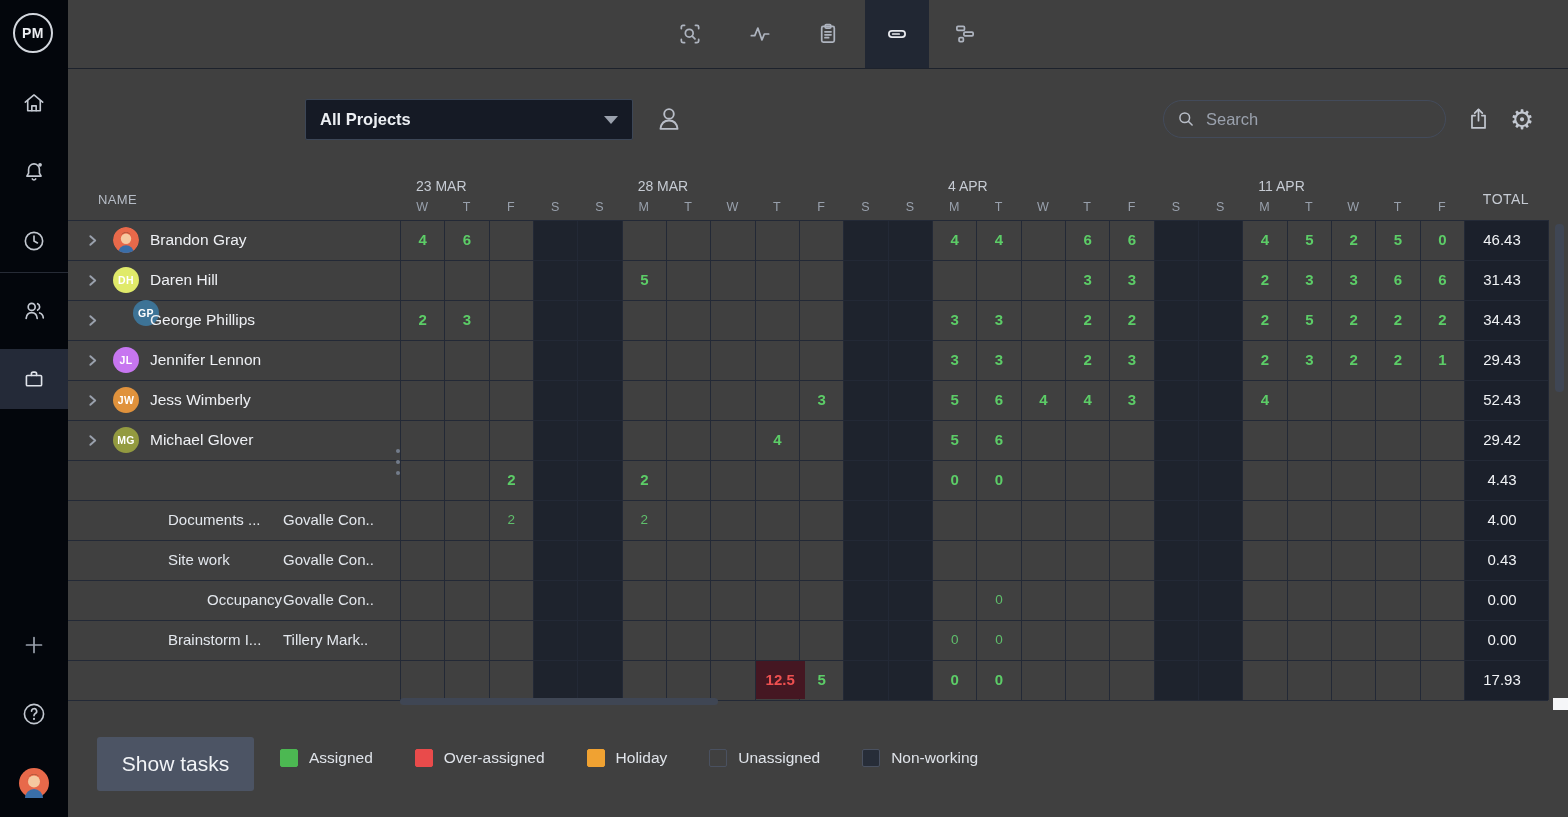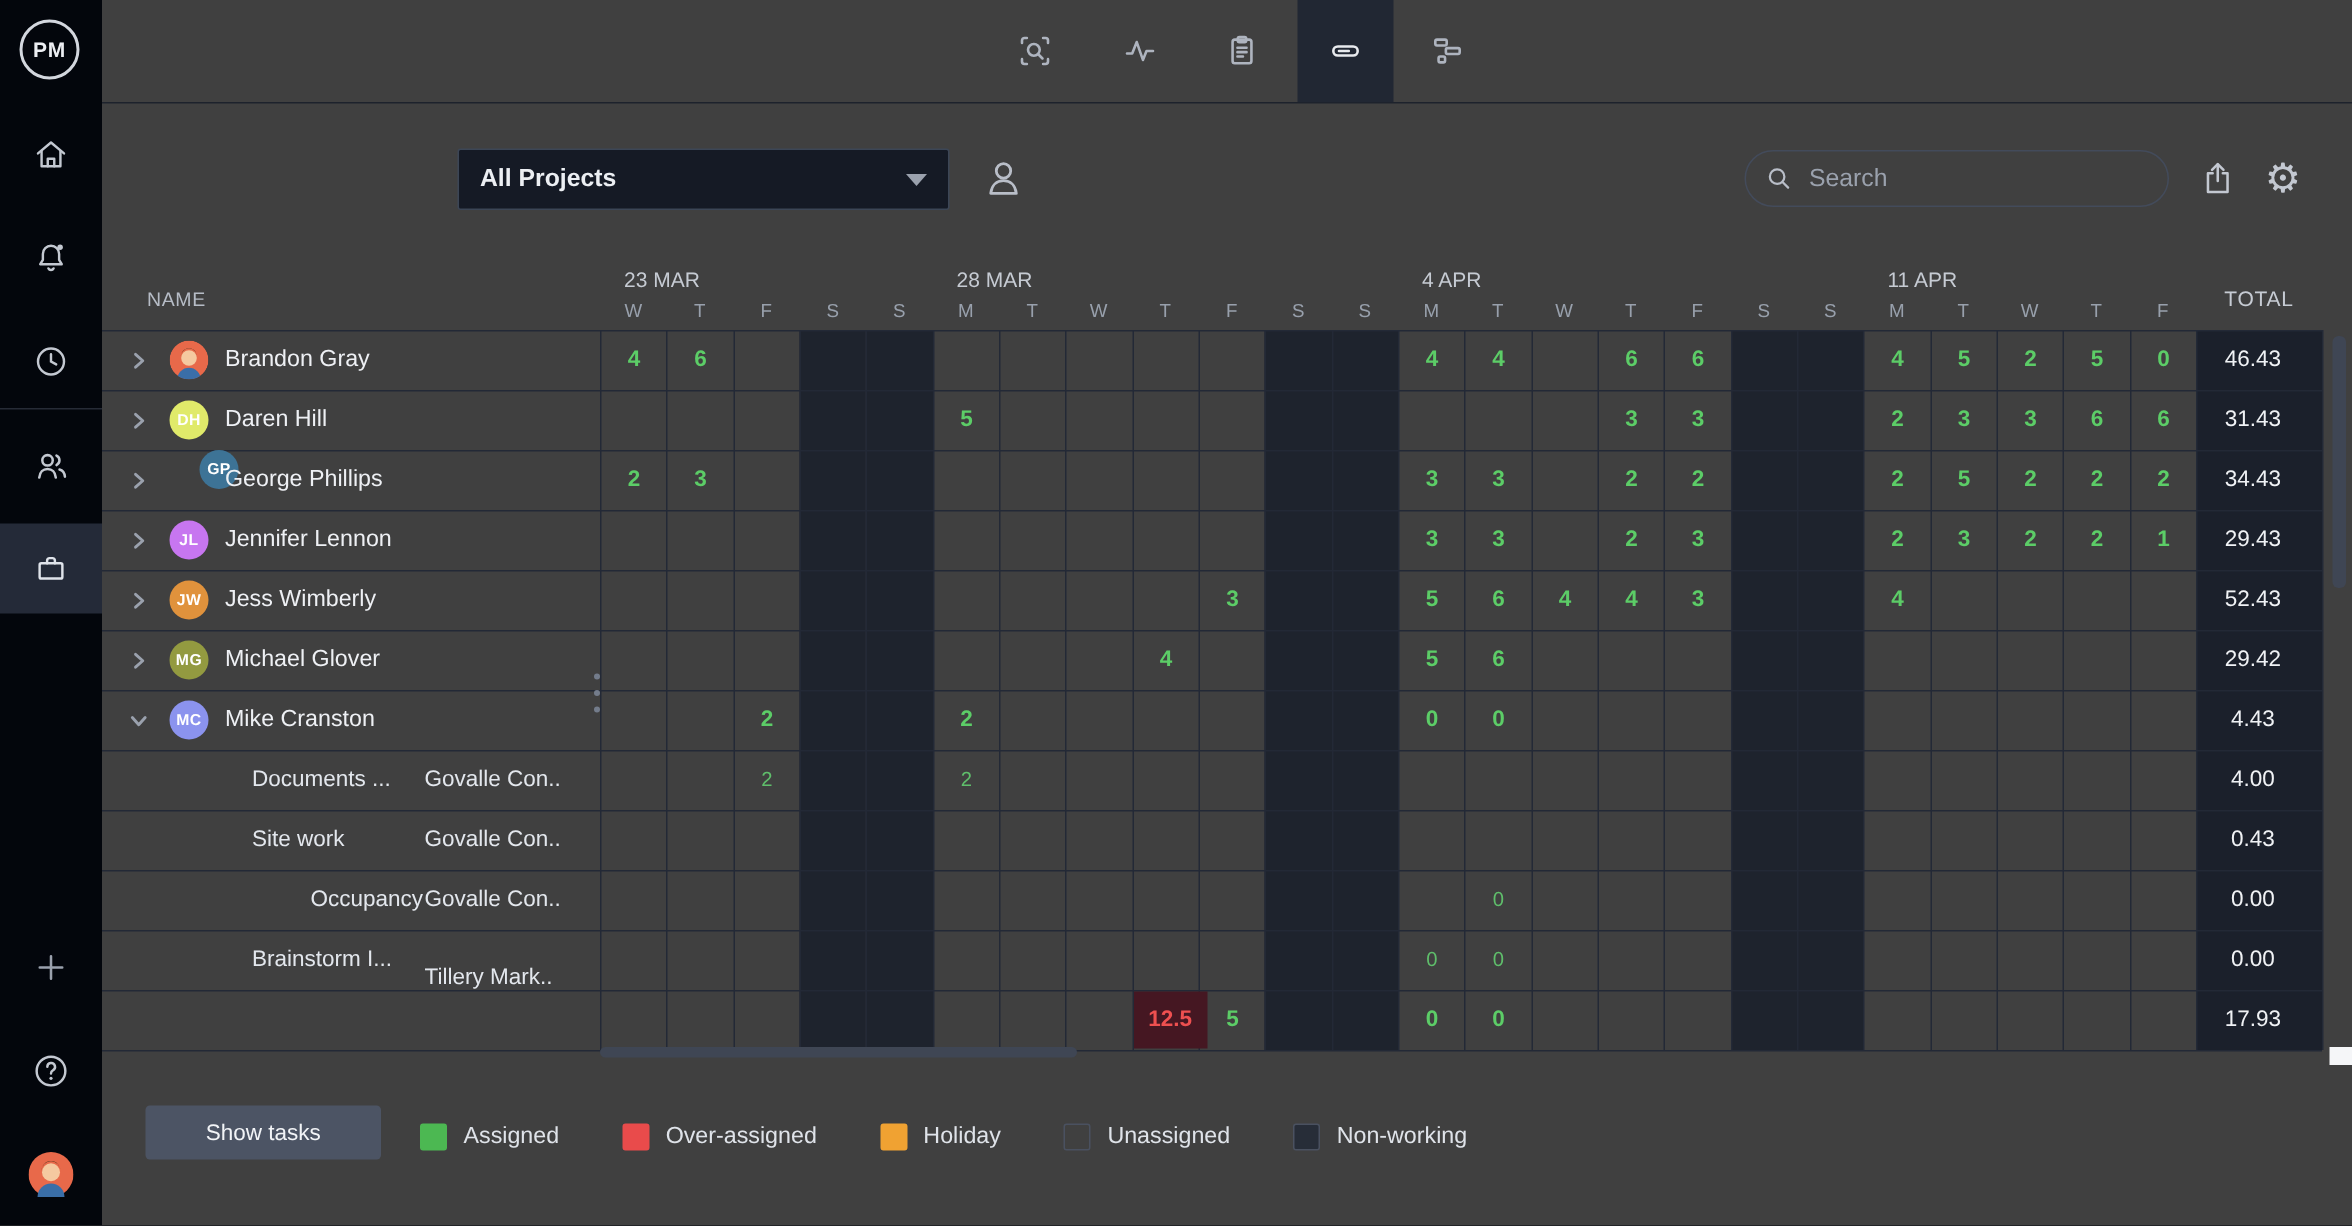--- a/index.html
+++ b/index.html
@@ -46,22 +46,22 @@
   .cell-over-bg{background:#451722;}
   .cell-over-txt{color:#ee5050 !important;}
   .row-total{width:76px;height:40px;line-height:40px;text-align:center;color:#f0f2f5;font-size:15px;font-weight:400;}
   .row-name{color:#eef0f4;font-size:15.5px;height:40px;line-height:40px;white-space:nowrap;}
   .avatar{width:26px;height:26px;border-radius:50%;display:flex;align-items:center;justify-content:center;
           color:#fff;font-size:10.5px;font-weight:600;letter-spacing:.3px;overflow:hidden;}
   .task-txt{color:#e3e7ed;font-size:15px;height:40px;line-height:40px;white-space:nowrap;}
   .dot{width:4px;height:4px;border-radius:50%;background:#737c8b;}
 
   
-  #show-tasks{left:97px;top:737px;width:157px;height:36px;background:#4c5464;border-radius:3px;
-      display:flex;align-items:center;justify-content:center;color:#f2f4f7;font-size:15px;}
+  #show-tasks{left:97px;top:737px;width:157px;height:54px;background:#4c5464;border-radius:3px;
+      display:flex;align-items:center;justify-content:center;color:#f2f4f7;font-size:21px;}
   #legend{left:280px;top:739px;height:37px;display:flex;align-items:center;gap:42px;}
   .leg-item{display:flex;align-items:center;gap:11px;}
   .leg-sw{width:18px;height:18px;border-radius:2px;}
   .leg-lb{color:#dfe3e9;font-size:15.5px;white-space:nowrap;}
 
   
   #hscroll{left:400px;top:698px;width:318px;height:7px;border-radius:4px;background:#3f4654;}
   #vscroll{left:1555px;top:224px;width:9px;height:168px;border-radius:4px;background:#3f4654;}
   #scroll-corner{left:1553px;top:698px;width:15px;height:12px;background:#f5f6f8;}
 
@@ -415,29 +415,20 @@
           </svg>
         </div>
         <div class="avatar abs" style="left: 45px; top: 7px; background: rgb(147, 154, 64);">MG</div>
         <div class="row-name abs" style="left: 82px; top: 0px;">Michael Glover</div>
       </div>
       <div class="cell-val abs" style="left: 755.664px; top: 420px; width: 43.333px;">4</div>
       <div class="cell-val abs" style="left: 932.996px; top: 420px; width: 43.333px;">5</div>
       <div class="cell-val abs" style="left: 977.329px; top: 420px; width: 43.333px;">6</div>
       <div class="row-total abs" style="left: 1464px; top: 420px;">29.42</div>
       <div class="rline abs" style="top: 499.5px;"></div>
-      <div class="abs" style="left: 68px; top: 460px; width: 327px; height: 40px;">
-        <div class="abs" style="left: 17px; top: 13px; width: 15px; height: 15px;">
-          <svg width="15" height="15" viewBox="0 0 14 14" fill="none" stroke="#9aa1ad" stroke-width="1.8" stroke-linecap="round" stroke-linejoin="round">
-            <path d="M3 5l4 4.5L11 5"></path>
-          </svg>
-        </div>
-        <div class="avatar abs" style="left: 45px; top: 7px; background: rgb(139, 147, 238);">MC</div>
-        <div class="row-name abs" style="left: 82px; top: 0px;">Mike Cranston</div>
-      </div>
       <div class="cell-val abs" style="left: 489.666px; top: 460px; width: 43.333px;">2</div>
       <div class="cell-val abs" style="left: 622.665px; top: 460px; width: 43.333px;">2</div>
       <div class="cell-val abs" style="left: 932.996px; top: 460px; width: 43.333px;">0</div>
       <div class="cell-val abs" style="left: 977.329px; top: 460px; width: 43.333px;">0</div>
       <div class="row-total abs" style="left: 1464px; top: 460px;">4.43</div>
       <div class="rline abs" style="top: 539.5px;"></div>
       <div class="abs" style="left: 68px; top: 500px; width: 327px; height: 40px;">
         <div class="task-txt abs" style="left: 100px; top: 0px;">Documents ...</div>
         <div class="task-txt abs" style="left: 215px; top: 0px;">Govalle Con..</div>
       </div>
@@ -453,21 +444,21 @@
       <div class="rline abs" style="top: 619.5px;"></div>
       <div class="abs" style="left: 68px; top: 580px; width: 327px; height: 40px;">
         <div class="task-txt abs" style="left: 100px; top: 0px; margin-left: 39px;">Occupancy</div>
         <div class="task-txt abs" style="left: 215px; top: 0px;">Govalle Con..</div>
       </div>
       <div class="cell-val sub abs" style="left: 977.329px; top: 580px; width: 43.333px;">0</div>
       <div class="row-total abs" style="left: 1464px; top: 580px;">0.00</div>
       <div class="rline abs" style="top: 659.5px;"></div>
       <div class="abs" style="left: 68px; top: 620px; width: 327px; height: 40px;">
         <div class="task-txt abs" style="left: 100px; top: 0px;">Brainstorm I...</div>
-        <div class="task-txt abs" style="left: 215px; top: 0px; margin-top: 12px;">Tillery Mark..</div>
+        <div class="task-txt abs" style="left: 215px; top: 0px;">Tillery Mark..</div>
       </div>
       <div class="cell-val sub abs" style="left: 932.996px; top: 620px; width: 43.333px;">0</div>
       <div class="cell-val sub abs" style="left: 977.329px; top: 620px; width: 43.333px;">0</div>
       <div class="row-total abs" style="left: 1464px; top: 620px;">0.00</div>
       <div class="rline abs" style="top: 699.5px;"></div>
       <div class="cell-val abs cell-over-bg cell-over-txt" style="left: 755.664px; top: 661px; width: 49px; height: 38px; line-height: 38px;">12.5</div>
       <div class="cell-val abs" style="left: 799.997px; top: 660px; width: 43.333px;">5</div>
       <div class="cell-val abs" style="left: 932.996px; top: 660px; width: 43.333px;">0</div>
       <div class="cell-val abs" style="left: 977.329px; top: 660px; width: 43.333px;">0</div>
       <div class="row-total abs" style="left: 1464px; top: 660px;">17.93</div>

